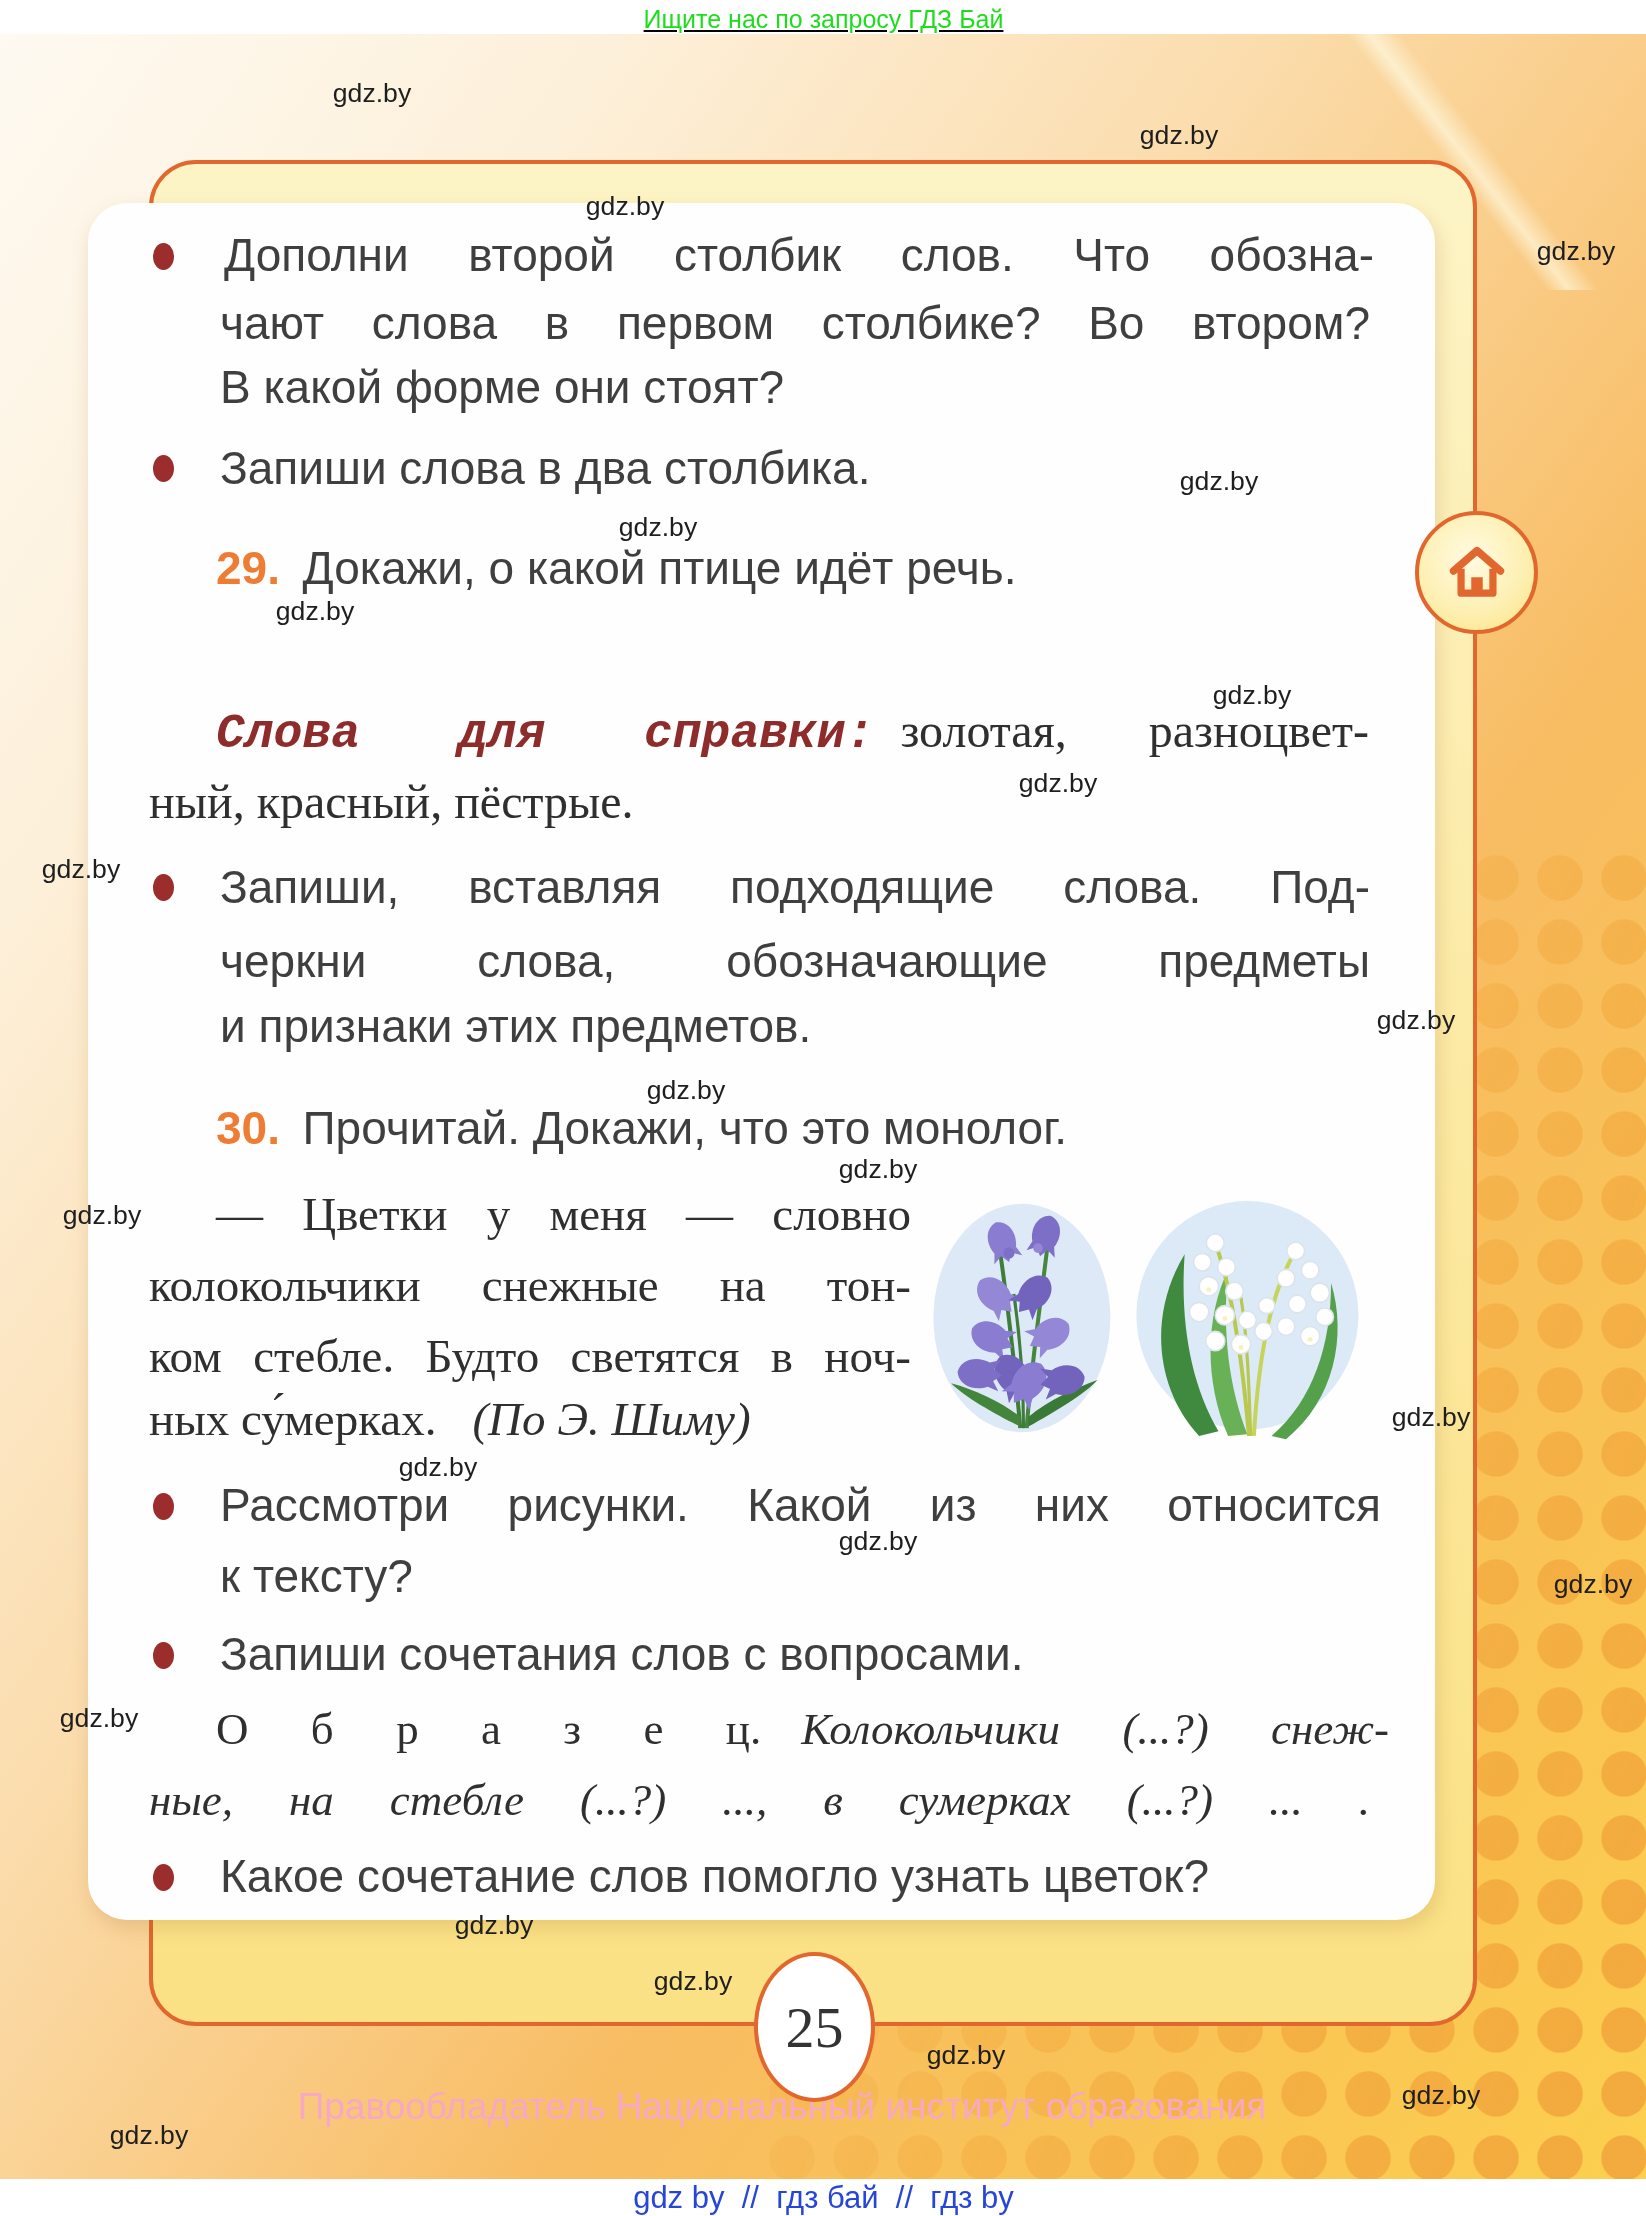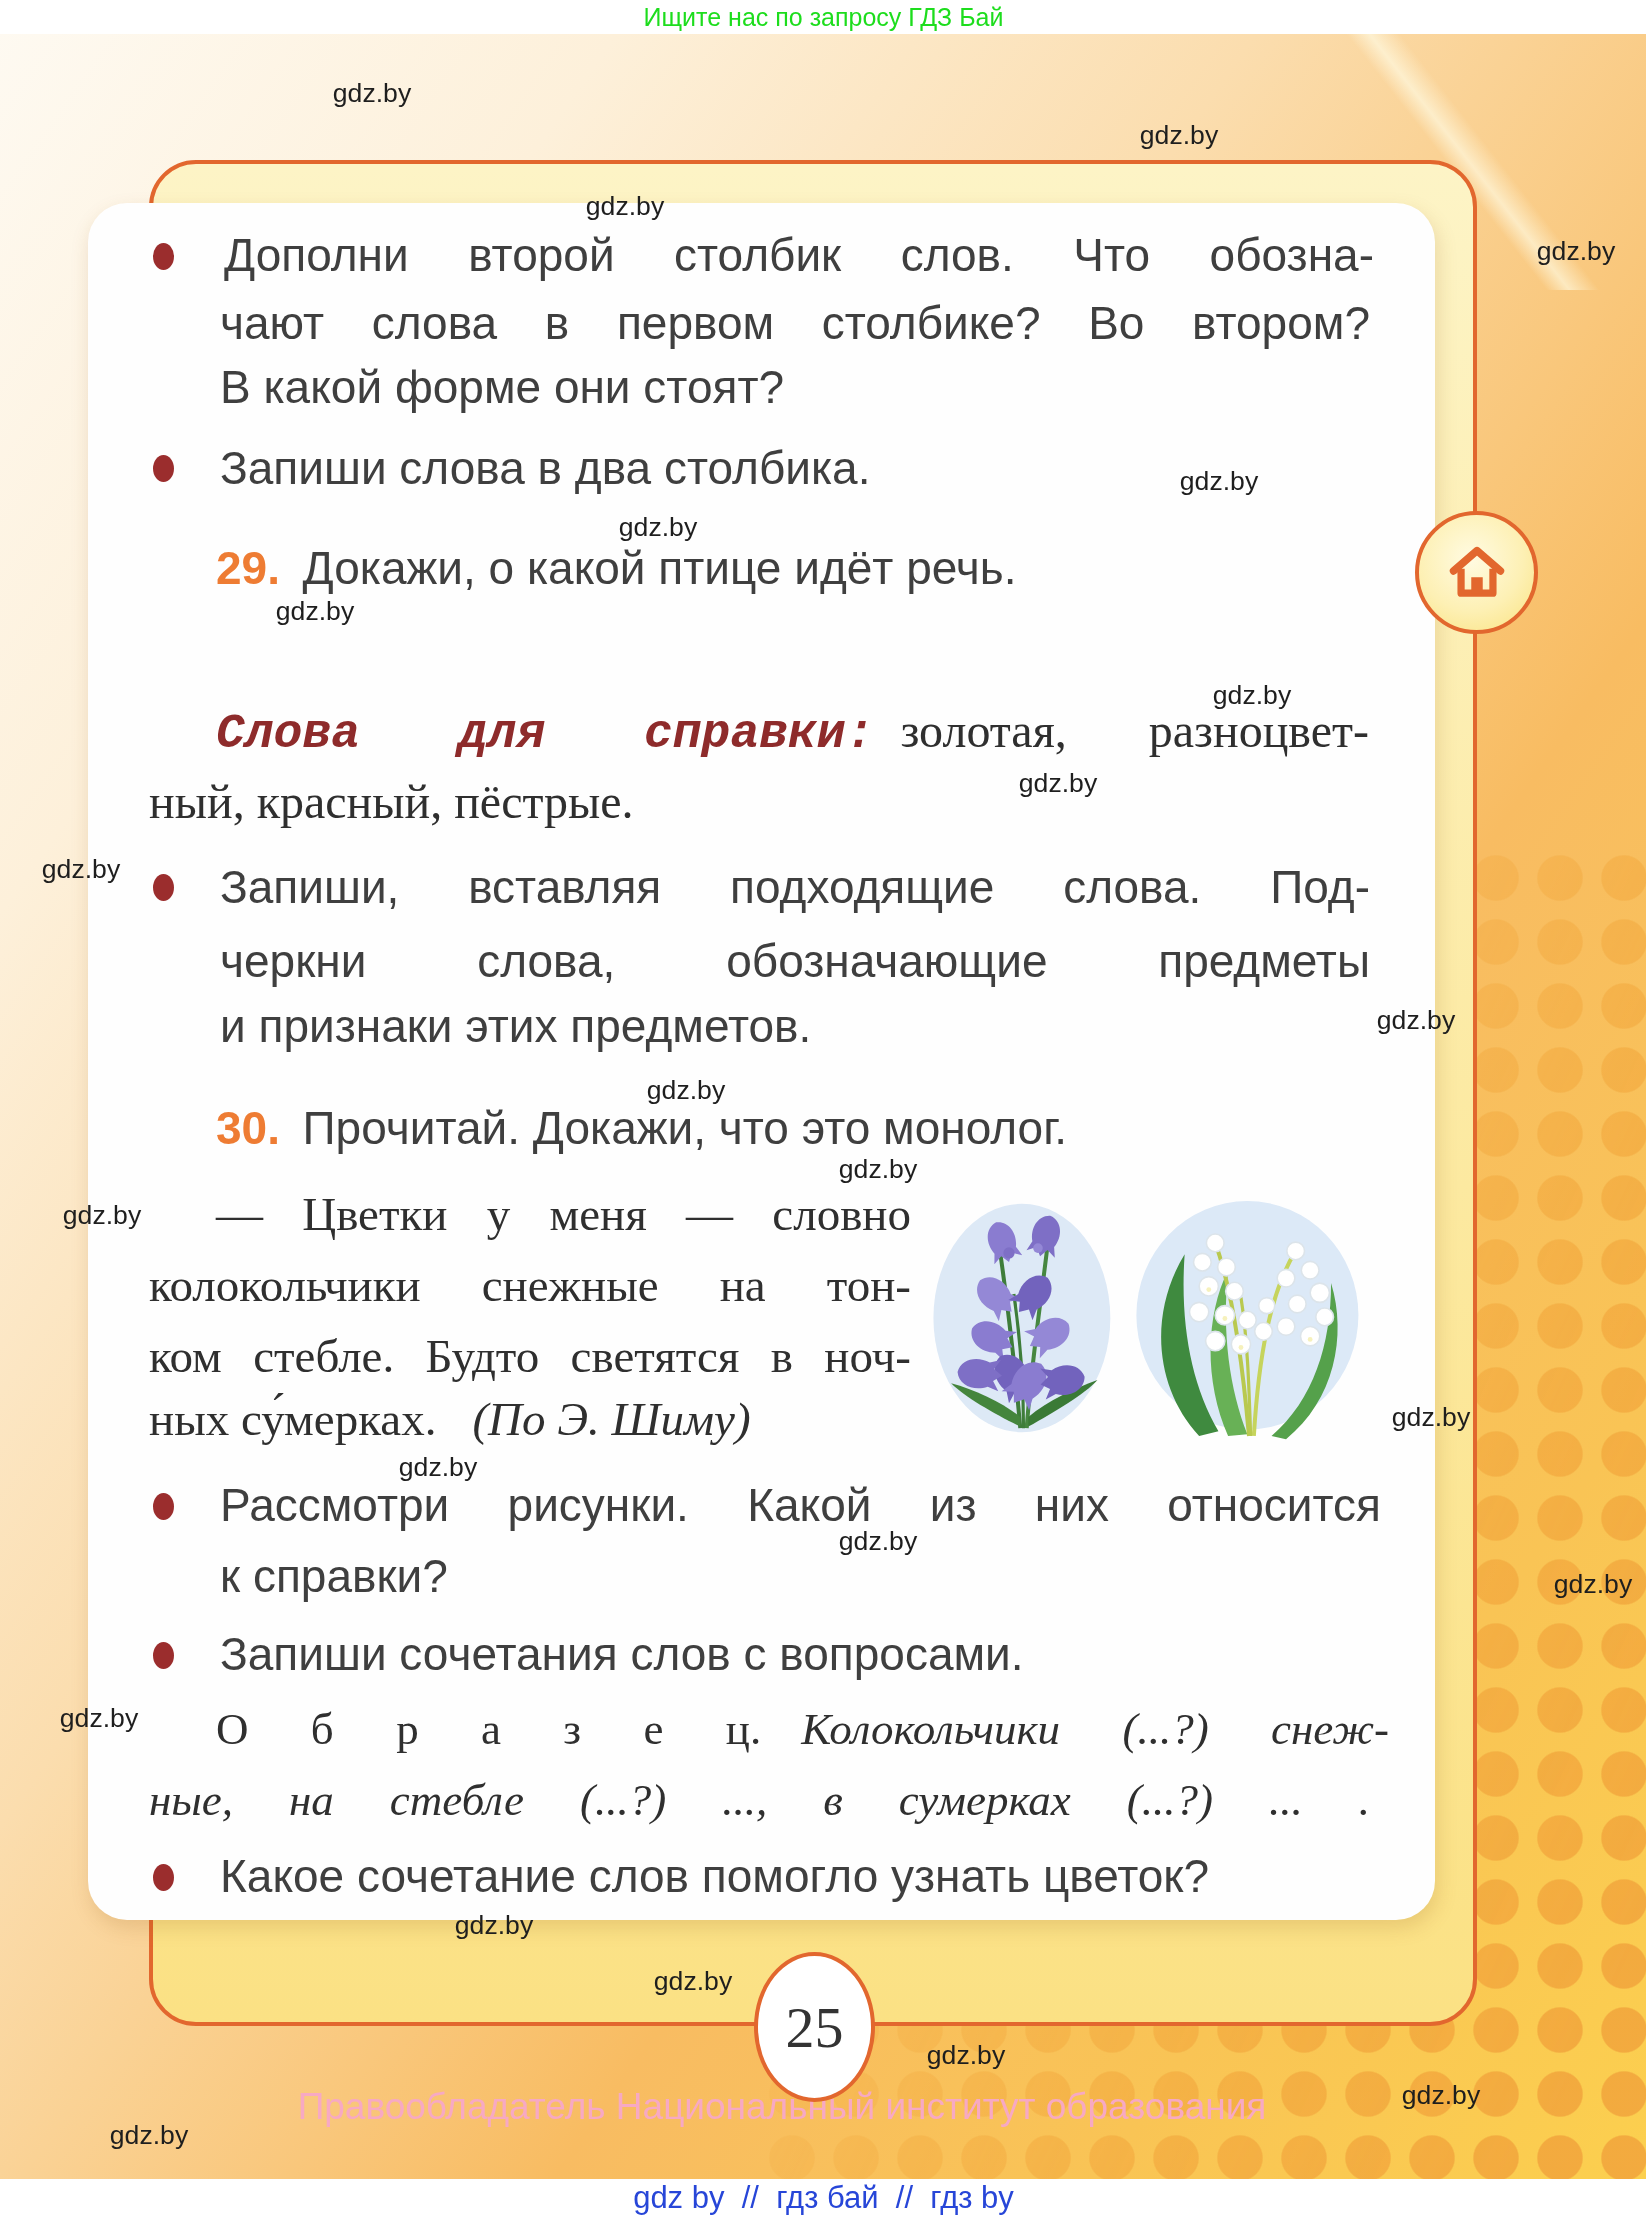--- a/index.html
+++ b/index.html
@@ -33,21 +33,21 @@
   .blt{position:absolute;width:21px;height:27px;border-radius:50%;background:#9b2d2d;z-index:3;}
   .fl{position:absolute;z-index:3;}
   .home-btn{position:absolute;left:1415px;top:511px;width:123px;height:123px;border-radius:50%;
     border:4.8px solid #e2672e;box-sizing:border-box;z-index:4;display:flex;align-items:center;justify-content:center;
     background:radial-gradient(circle at 45% 38%,#fffbe2 0%,#fdf0b4 55%,#fae27e 100%);}
   .page-badge{position:absolute;left:754px;top:1952px;width:121px;height:150px;border-radius:50%;
     border:4px solid #e2672e;box-sizing:border-box;background:#fff;z-index:4;
     display:flex;align-items:center;justify-content:center;
     font-family:"Liberation Serif","DejaVu Serif",serif;font-size:58px;color:#333;}
   .top-strip{position:absolute;left:0;top:0;width:100%;height:34px;background:#fff;z-index:5;
-    display:flex;align-items:center;justify-content:center;}
+    display:flex;align-items:flex-end;justify-content:center;text-decoration:underline;}
   .promo{color:#1ddd1d;font-size:25px;}
   .bottom-strip{position:absolute;left:0;top:2179px;width:100%;height:37px;background:#fff;z-index:5;
     display:flex;align-items:center;justify-content:center;}
   .links{color:#2746d8;font-size:31px;white-space:pre;}
   .copyright{position:absolute;left:0;top:2086px;width:1564px;text-align:center;z-index:3;
     color:#f7a9c3;font-size:37px;}
   .wm{position:absolute;transform:translate(-50%,-50%);z-index:9;color:#1e1e1e;font-size:26.6px;
     font-family:"Liberation Sans",sans-serif;white-space:nowrap;}
 </style>
 </head>
@@ -153,21 +153,21 @@
     <g fill="#f6f1bc">
         <circle cx="120" cy="156" r="3"></circle>
         <circle cx="140" cy="192" r="3"></circle>
         <circle cx="226" cy="182" r="3"></circle>
         <circle cx="100" cy="120" r="3"></circle>
       </g>
   </svg>
 
   <span class="blt" style="left:153px;top:1493px"></span>
   <div class="t sans just" style="left:220px;top:1471px;width:1161px">Рассмотри рисунки. Какой из них относится</div>
-  <div class="t sans nw" style="left:220px;top:1542px">к справки?</div>
+  <div class="t sans nw" style="left:220px;top:1542px">к тексту?</div>
 
   <span class="blt" style="left:153px;top:1642px"></span>
   <div class="t sans nw" style="left:220px;top:1620px">Запиши сочетания слов с вопросами.</div>
 
   <div class="t serifobr just" style="left:216px;top:1695px;width:1173px">
     <span>О б р а з е ц.</span><span class="ital" style="margin-left:40px">Колокольчики (...?) снеж-</span>
   </div>
   <div class="t serifobr ital just" style="left:149px;top:1766px;width:1221px">ные, на стебле (...?) ..., в сумерках (...?) ... .</div>
 
   <span class="blt" style="left:153px;top:1864px"></span>

